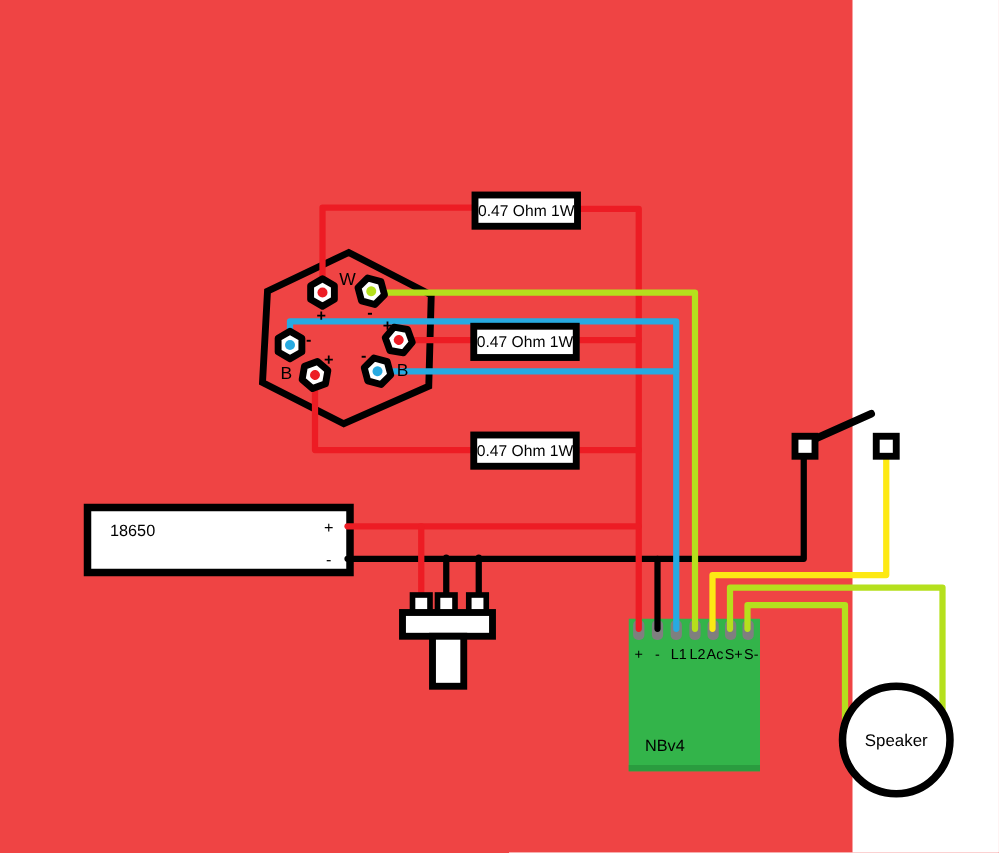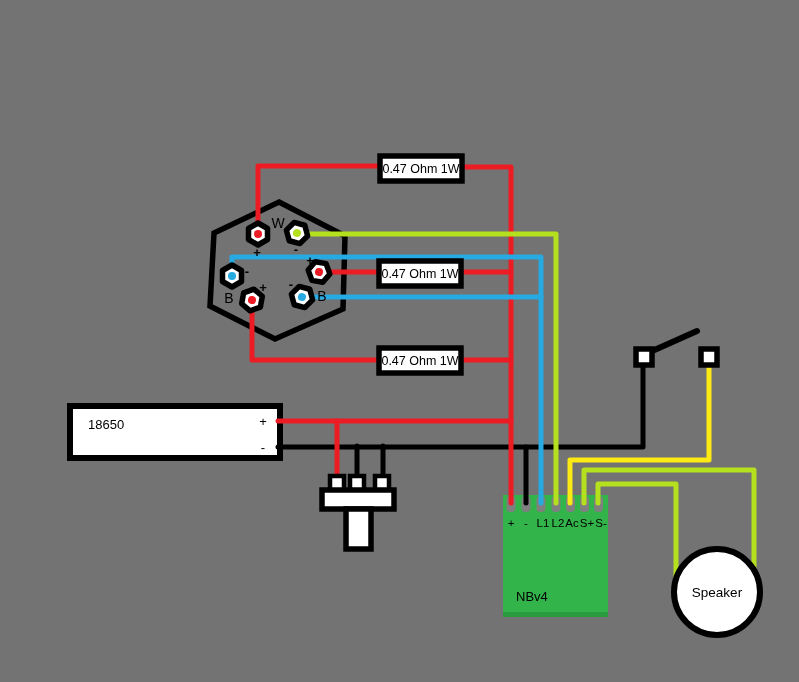--- a/index.html
+++ b/index.html
@@ -1,20 +1,20 @@
 <!DOCTYPE html>
 <html style="--c-red: #ed1c24; --c-blue: #27aae1; --c-lime: #b5e01d; --c-yellow: #fde914; --c-black: #000000; --c-board_green: #33b44a; --c-board_green_dark: #2a9c3f; --c-pad_gray: #7f7f7f;"><head>
 <meta charset="utf-8">
 <style>
   html, body { margin: 0; padding: 0; background: #ffffff; }
   .canvas {
     position: relative;
-    width: 799px;
+    width: 682px;
     height: 682px;
-    background: #737373;
+    background: #ef4444;
     font-family: "Liberation Sans", sans-serif;
   }
   svg { display: block; }
   .wire {
     fill: none;
     stroke-width: 5;
     stroke-linejoin: round;
     stroke-linecap: round;
   }
   .w-red    { stroke: var(--c-red); }

